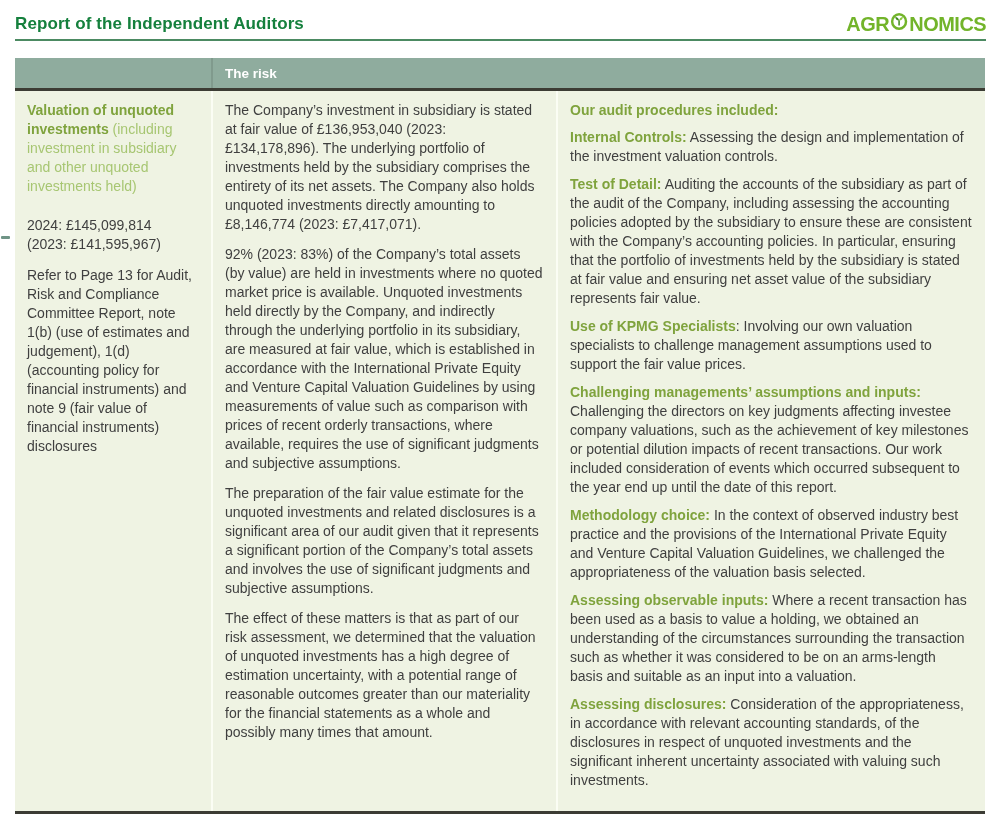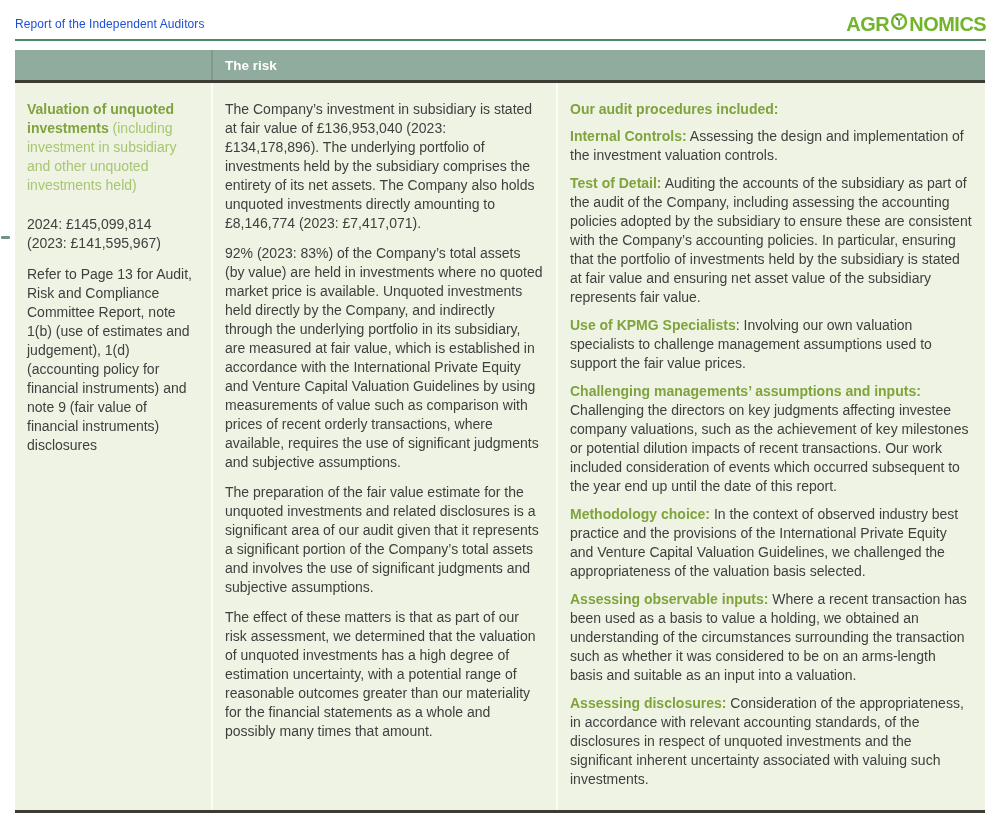--- a/index.html
+++ b/index.html
@@ -11,63 +11,63 @@
     color: #3f3f3f;
   }
   .page { position: absolute; inset: 0; background: #ffffff; }
 
   
   .top-header {
     position: absolute; left: 15px; right: 16px; top: 8px; height: 32px;
     display: flex; justify-content: space-between; align-items: center;
   }
   .page-title {
-    font-size: 12px; font-weight: 400; color: #1d4ed8; letter-spacing: 0.1px;
+    font-size: 17px; font-weight: 700; color: #15803d; letter-spacing: 0.1px;
   }
   .brand {
     display: flex; align-items: center;
     font-weight: 700; font-size: 21px; color: #72b42a;
     letter-spacing: -0.5px; transform: scaleX(0.95); transform-origin: right center;
   }
   .brand .o-leaf { margin: 0 1px; display: block; }
   .title-rule {
     position: absolute; left: 15px; right: 16px; top: 39px; height: 2px;
     background: #4c8a62;
   }
 
   
   .edge-tick {
     position: absolute; left: 1px; top: 236px; width: 9px; height: 3px;
     background: #6f9486; border-radius: 1px;
   }
 
   
   .kam-table {
-    position: absolute; left: 15px; right: 17px; top: 50px;
+    position: absolute; left: 15px; right: 17px; top: 58px;
   }
   .thead {
     display: grid; grid-template-columns: 196px 345px 1fr;
     background: #8fac9e;
     border-bottom: 3px solid #3c3c34;
     height: 33px;
   }
   .th {
     color: #ffffff; font-weight: 700; font-size: 13.5px;
     display: flex; align-items: center;
     padding-left: 12px;
   }
   .th + .th { border-left: 2px solid rgba(0,0,0,0.10); }
 
   .tbody {
     display: grid; grid-template-columns: 196px 345px 1fr;
     background: #eff3e3;
     border-bottom: 3px solid #3c3c34;
     min-height: 716px;
   }
-  .td { padding: 17px 13px 12px 12px; font-size: 14px; line-height: 19px; }
+  .td { padding: 10px 13px 12px 12px; font-size: 14px; line-height: 19px; }
   .td + .td { border-left: 2px solid #fbfdf4; }
 
   .green-bold { color: #7fa33d; font-weight: 700; }
   .green-light { color: #a7c672; font-weight: 400; }
 
   .td p { margin-bottom: 11px; }
   .td .heading { margin-bottom: 8px; }
 
   .figures { margin-top: 20px; margin-bottom: 12px; }
   .figures span { display: block; }

